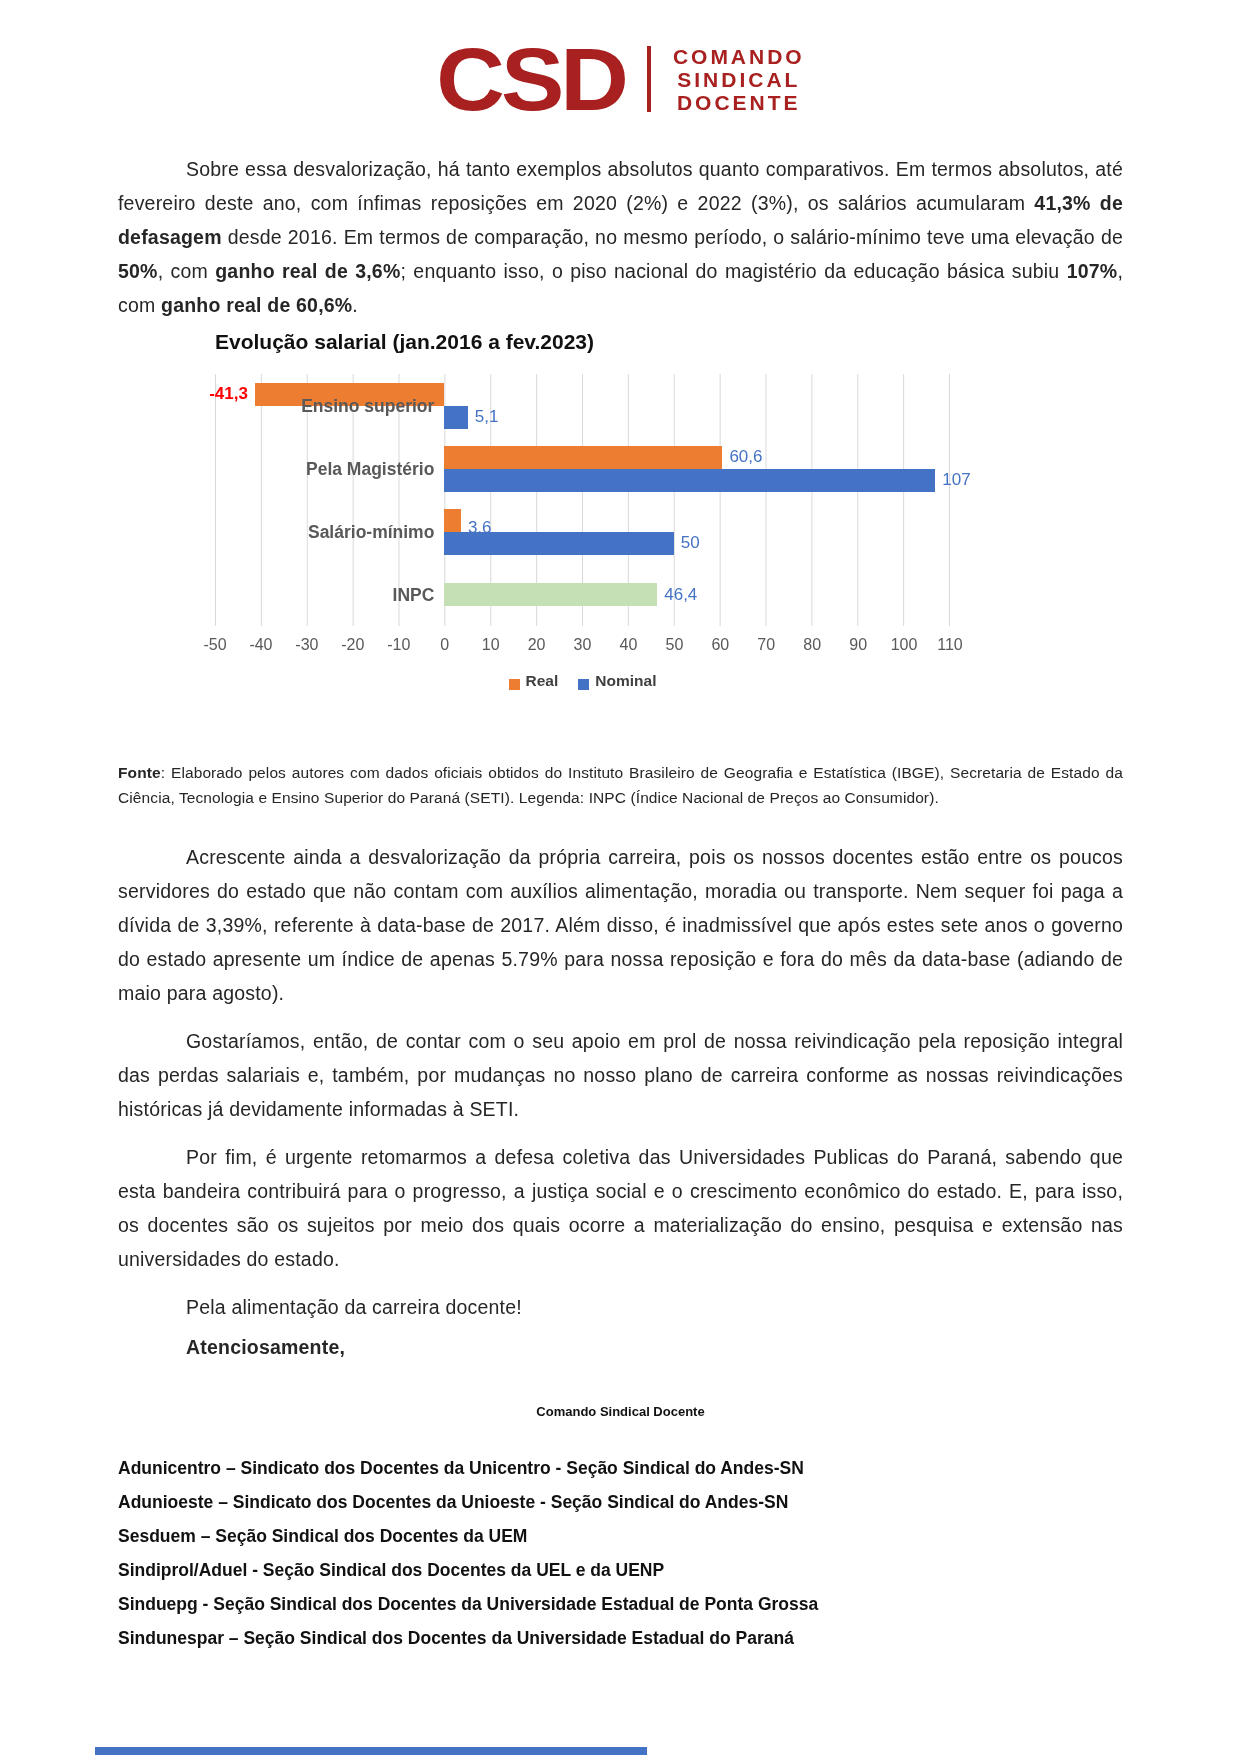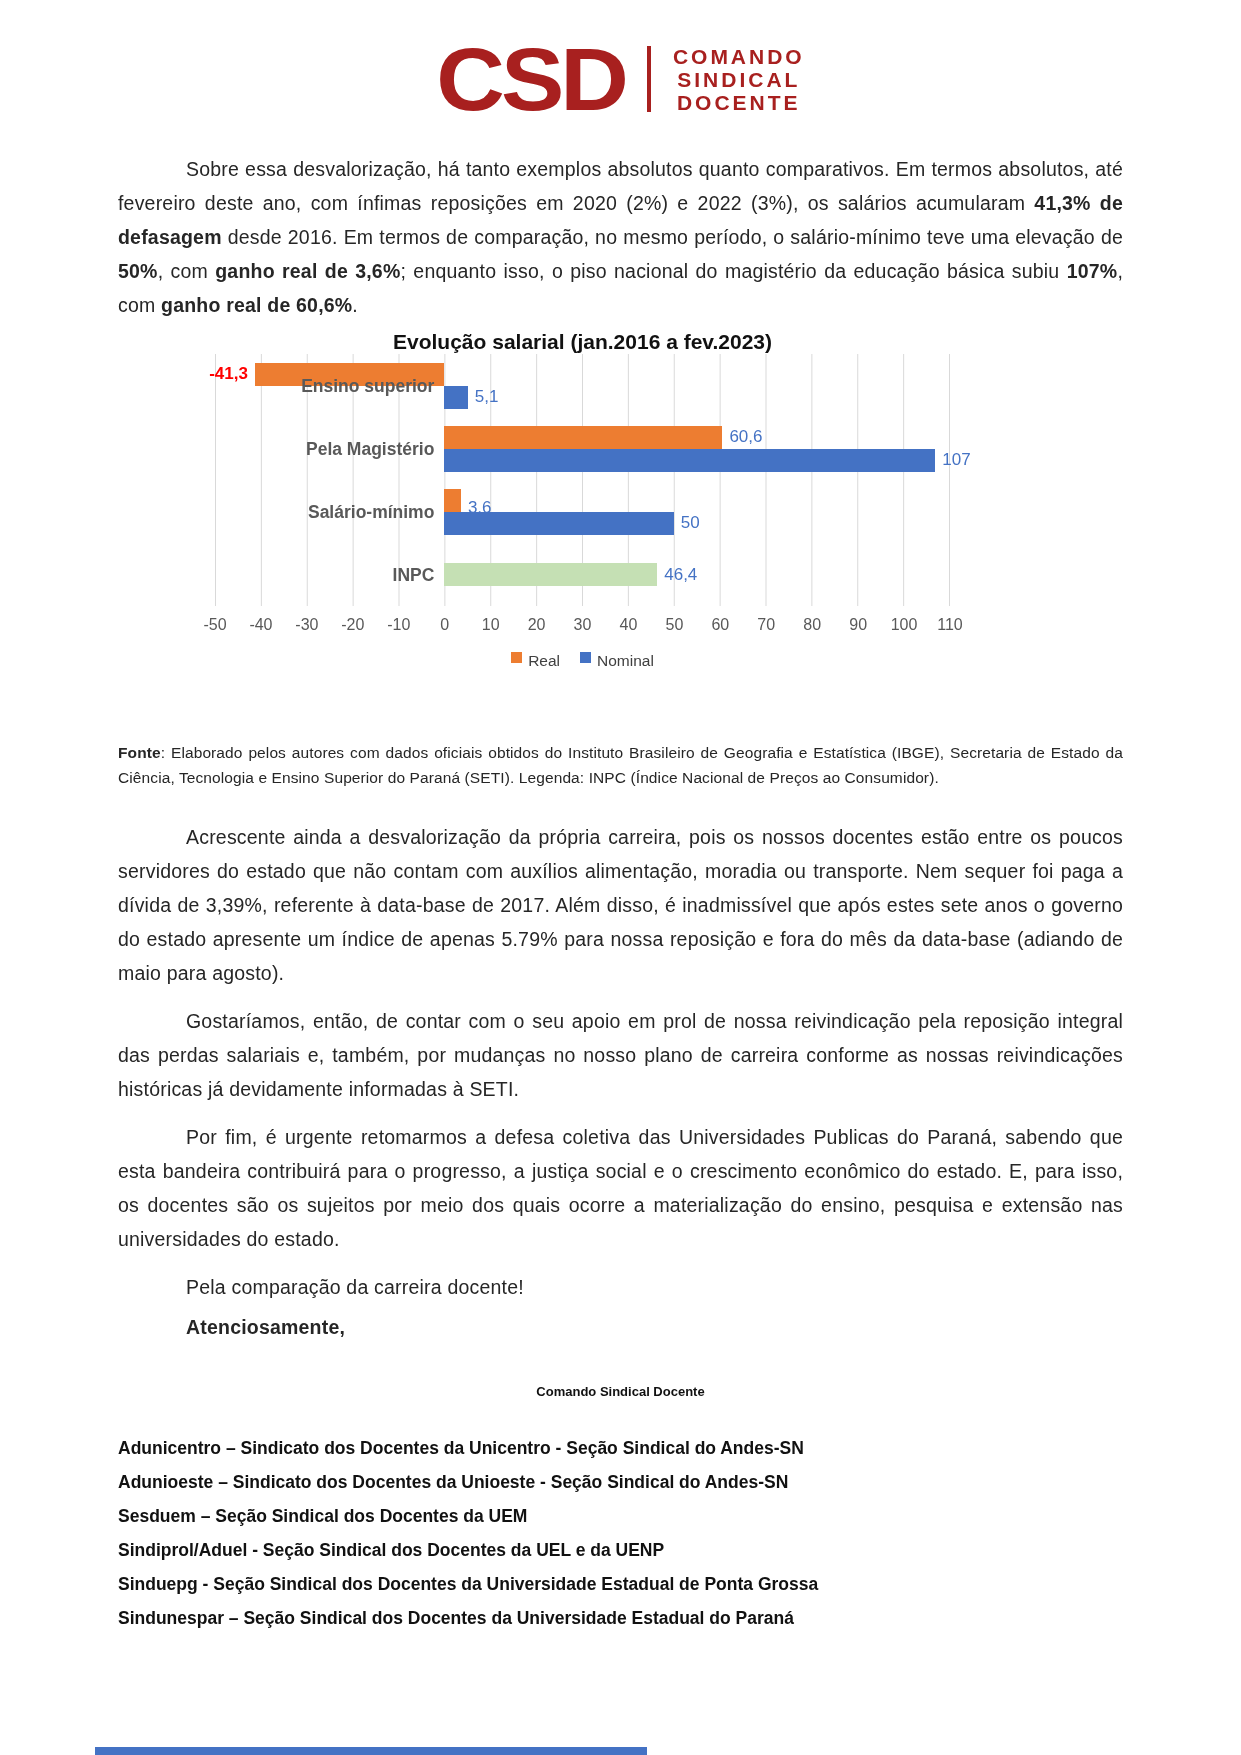--- a/index.html
+++ b/index.html
@@ -15,36 +15,36 @@
   .logo-wordmark{font-size:21px;font-weight:bold;letter-spacing:3px;line-height:23px;text-align:center;}
   
   .para{margin:0;text-align:justify;font-size:19.5px;line-height:34px;text-indent:68px;letter-spacing:.2px;}
   .p1{margin-top:30px;}
   .p2{margin-top:30px;}
   .p3,.p4,.p5{margin-top:14px;}
   .p6{margin-top:6px;font-weight:bold;}
   .fonte{margin:70px 0 0;text-align:justify;font-size:15.5px;line-height:25px;letter-spacing:.1px;}
   
   .chart{width:735px;margin:8px 0 0 97px;}
-  .chart-title{margin:0 0 0;text-align:center;font-size:21px;font-weight:bold;color:#111;}
+  .chart-title{margin:0 0 20px;text-align:left;font-size:21px;font-weight:bold;color:#111;}
   .plot{
     position:relative;height:252px;border-right:1px solid #d9d9d9;
     background-image:linear-gradient(to right,#d9d9d9 1px,transparent 1px);
     background-size:calc(100%/16) 100%;
   }
   .chart-row{position:relative;height:63px;display:flex;align-items:center;}
   .cat-label{position:absolute;top:50%;transform:translateY(-50%);color:#595959;font-weight:bold;font-size:17.5px;white-space:nowrap;z-index:2;}
   .bar-stack{width:100%;display:flex;flex-direction:column;justify-content:center;}
   .bar-line{position:relative;height:23px;}
   .bar{position:absolute;top:0;height:23px;}
   .data-label{position:absolute;top:50%;transform:translateY(-50%);font-size:17px;color:#4472C4;white-space:nowrap;}
   .ticks{position:relative;height:24px;margin-top:10px;font-size:16px;color:#595959;}
   .tick{position:absolute;top:0;transform:translateX(-50%);}
   .legend{display:flex;justify-content:center;gap:20px;margin-top:12px;font-size:15.5px;color:#404040;}
-  .legend-item{display:inline-flex;align-items:flex-start;}
+  .legend-item{display:inline-flex;align-items:flex-end;font-weight:bold;}
   .legend-swatch{display:inline-block;width:11px;height:11px;margin-right:6px;}
   
   .sign-heading{margin:40px 0 0;text-align:center;font-size:13px;font-weight:bold;color:#111;}
   .unions{list-style:none;margin:32px 0 0;padding:0;font-weight:bold;font-size:17.5px;line-height:34px;color:#111;}
   .footer-bar{position:absolute;left:95px;bottom:0;width:552px;height:8px;}
 </style>
 </head>
 <body>
 
 <div class="page">
@@ -142,21 +142,21 @@
           <span>Nominal</span>
         </span>
       </div>
   </section>
 
   <p class="fonte"><b>Fonte</b><span>: Elaborado pelos autores com dados oficiais obtidos do Instituto Brasileiro de Geografia e Estatística (IBGE), Secretaria de Estado da Ciência, Tecnologia e Ensino Superior do Paraná (SETI). Legenda: INPC (Índice Nacional de Preços ao Consumidor).</span></p>
 
   <p class="para p2">Acrescente ainda a desvalorização da própria carreira, pois os nossos docentes estão entre os poucos servidores do estado que não contam com auxílios alimentação, moradia ou transporte. Nem sequer foi paga a dívida de 3,39%, referente à data-base de 2017. Além disso, é inadmissível que após estes sete anos o governo do estado apresente um índice de apenas 5.79% para nossa reposição e fora do mês da data-base (adiando de maio para agosto).</p>
   <p class="para p3">Gostaríamos, então, de contar com o seu apoio em prol de nossa reivindicação pela reposição integral das perdas salariais e, também, por mudanças no nosso plano de carreira conforme as nossas reivindicações históricas já devidamente informadas à SETI.</p>
   <p class="para p4">Por fim, é urgente retomarmos a defesa coletiva das Universidades Publicas do Paraná, sabendo que esta bandeira contribuirá para o progresso, a justiça social e o crescimento econômico do estado. E, para isso, os docentes são os sujeitos por meio dos quais ocorre a materialização do ensino, pesquisa e extensão nas universidades do estado.</p>
-  <p class="para p5">Pela comparação da carreira docente!</p>
+  <p class="para p5">Pela alimentação da carreira docente!</p>
   <p class="para p6">Atenciosamente,</p>
 
   <h3 class="sign-heading">Comando Sindical Docente</h3>
   <ul class="unions" id="unions">
       <li>Adunicentro – Sindicato dos Docentes da Unicentro - Seção Sindical do Andes-SN</li>
       <li>Adunioeste – Sindicato dos Docentes da Unioeste - Seção Sindical do Andes-SN</li>
       <li>Sesduem – Seção Sindical dos Docentes da UEM</li>
       <li>Sindiprol/Aduel - Seção Sindical dos Docentes da UEL e da UENP</li>
       <li>Sinduepg - Seção Sindical dos Docentes da Universidade Estadual de Ponta Grossa</li>
       <li>Sindunespar – Seção Sindical dos Docentes da Universidade Estadual do Paraná</li>

